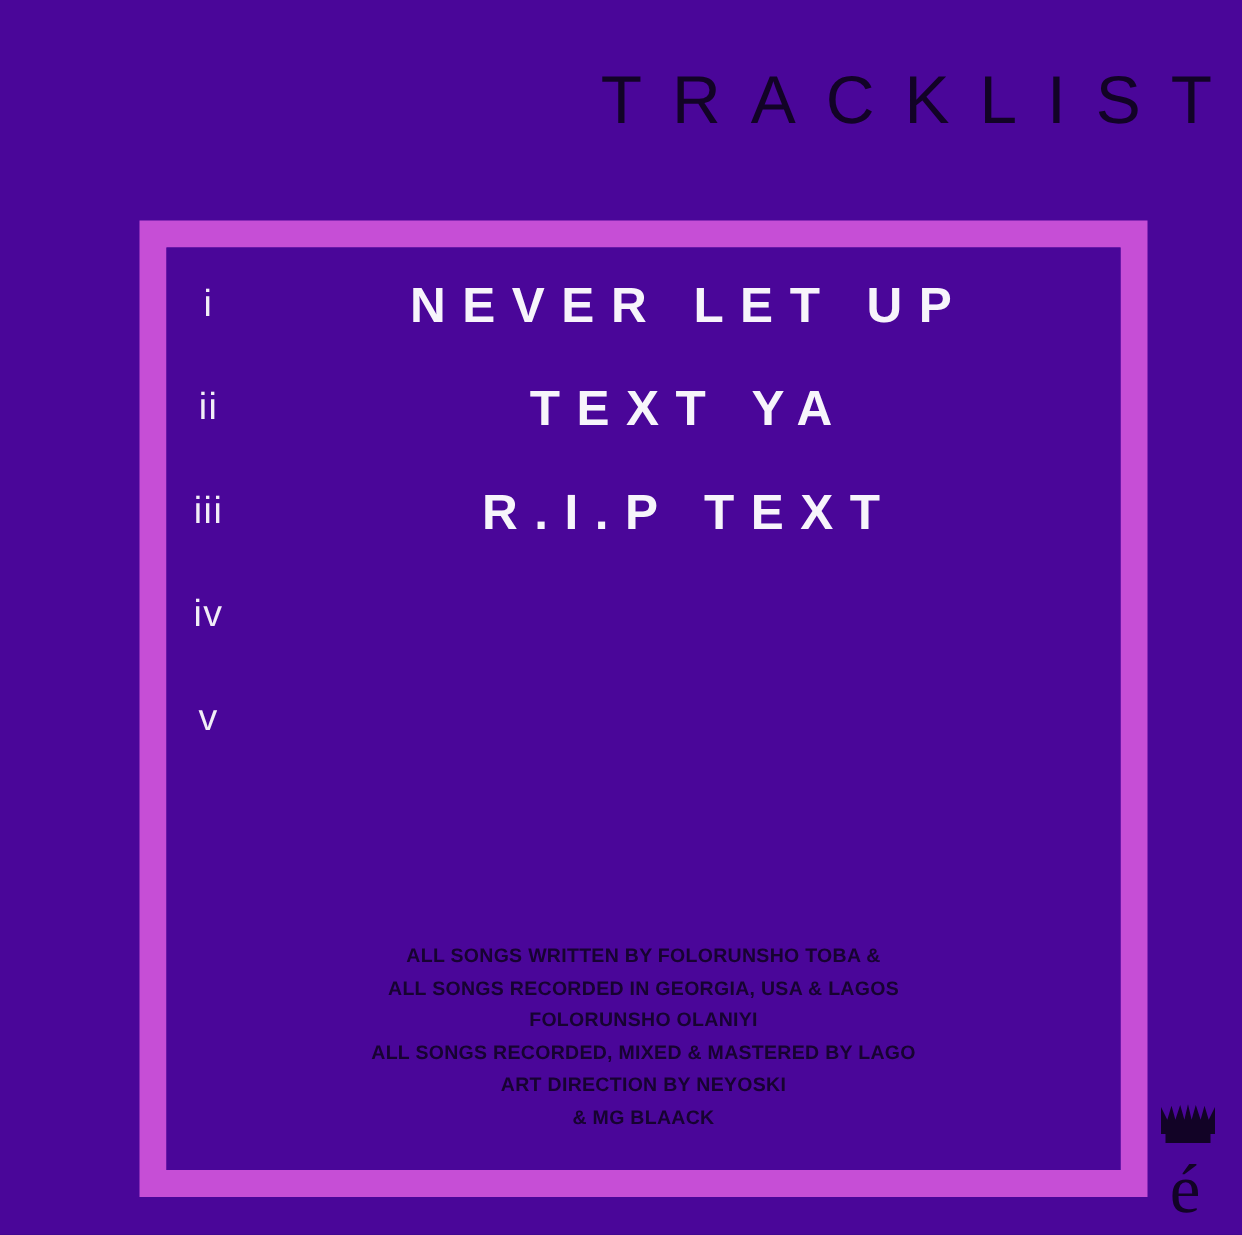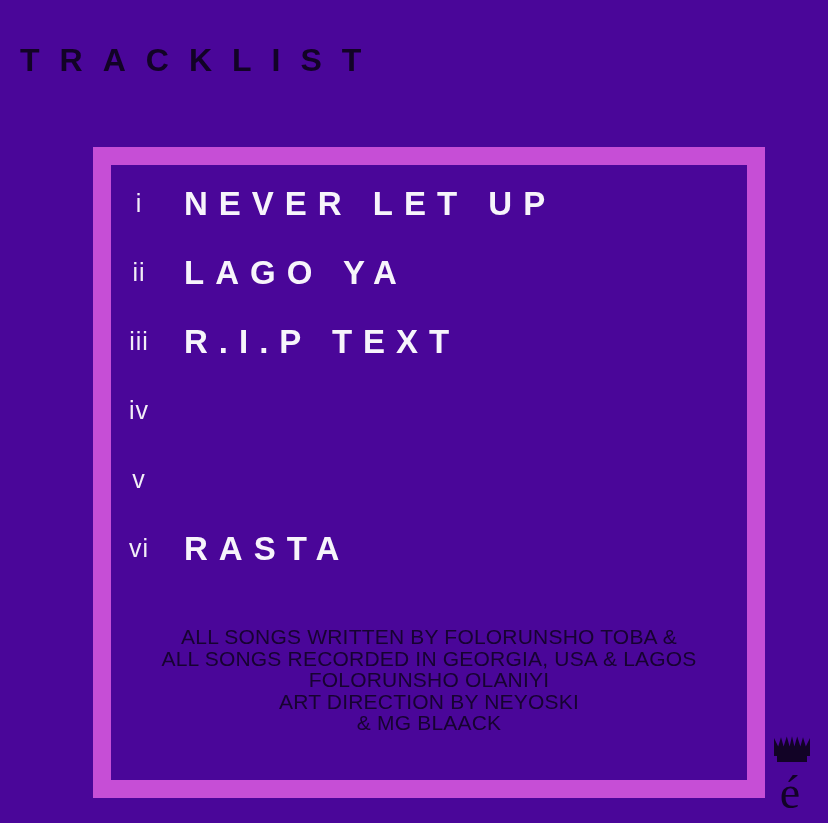--- a/index.html
+++ b/index.html
@@ -18,23 +18,23 @@
     background: #4a0699;
     overflow: hidden;
   }
 
   
   #tracklist-title {
     position: absolute;
     left: 0;
     top: 44px;
     width: 828px;
-    text-align: left;
-    font-size: 32px;
-    font-weight: 700;
+    text-align: right;
+    font-size: 45px;
+    font-weight: 400;
     letter-spacing: 20px;
     text-indent: 20px;
     color: #120326;
     line-height: 1;
     white-space: nowrap;
     font-family: "Liberation Sans", sans-serif;
   }
 
   
   #tracklist-frame {
@@ -80,42 +80,43 @@
     letter-spacing: 1px;
     line-height: 1;
     font-family: "Liberation Sans", sans-serif;
   }
   .track-title {
     position: absolute;
     left: 80px;
     right: 30px;
     top: 50%;
     transform: translateY(-50%);
+    text-align: center;
     color: #f7f4fb;
     font-size: 33px;
     font-weight: 700;
     letter-spacing: 11px;
     text-indent: 11px;
     line-height: 1;
     white-space: nowrap;
     font-family: "Liberation Sans", sans-serif;
   }
 
   
   #credits {
     position: absolute;
     left: 111px;
     top: 626px;
     width: 636px;
     text-align: center;
   }
   .credit-line {
     color: #170331;
-    font-size: 21px;
-    font-weight: 400;
+    font-size: 13px;
+    font-weight: 700;
     letter-spacing: 0.2px;
     line-height: 21.5px;
     white-space: nowrap;
     font-family: "Liberation Sans", sans-serif;
   }
 
   
   #brand-logo {
     position: absolute;
     left: 764px;
@@ -154,42 +155,39 @@
     <div id="frame-inner"></div>
   </div>
 
   <div id="track-list">
       <div class="track-row">
         <div class="track-numeral">i</div>
         <div class="track-title">NEVER LET UP</div>
       </div>
       <div class="track-row">
         <div class="track-numeral">ii</div>
-        <div class="track-title">LAGO YA</div>
+        <div class="track-title">TEXT YA</div>
       </div>
       <div class="track-row">
         <div class="track-numeral">iii</div>
         <div class="track-title">R.I.P TEXT</div>
       </div>
       <div class="track-row">
         <div class="track-numeral">iv</div>
       </div>
       <div class="track-row">
         <div class="track-numeral">v</div>
-      </div>
-      <div class="track-row">
-        <div class="track-numeral">vi</div>
-        <div class="track-title">RASTA</div>
       </div>
     </div>
 
   <div id="credits">
       <div class="credit-line">ALL SONGS WRITTEN BY FOLORUNSHO TOBA &amp;</div>
       <div class="credit-line">ALL SONGS RECORDED IN GEORGIA, USA &amp; LAGOS</div>
       <div class="credit-line">FOLORUNSHO OLANIYI</div>
+      <div class="credit-line">ALL SONGS RECORDED, MIXED &amp; MASTERED BY LAGO</div>
       <div class="credit-line">ART DIRECTION BY NEYOSKI</div>
       <div class="credit-line">&amp; MG BLAACK</div>
     </div>
 
   <div id="brand-logo">
     <span id="crown-icon">
       <svg viewBox="0 0 40 34" width="40" height="34" aria-hidden="true">
         <path d="M2 6 L2 24 L38 24 L38 6 L33.8 14.5 L31 5.2 L28.4 14.5 L25.2 4.6 L22.4 14.5 L20 4.2 L17.6 14.5 L14.8 4.6 L11.6 14.5 L9 5.2 L6.2 14.5 Z" fill="#120326"></path>
         <rect x="5" y="24" width="30" height="6" fill="#120326"></rect>
       </svg>

